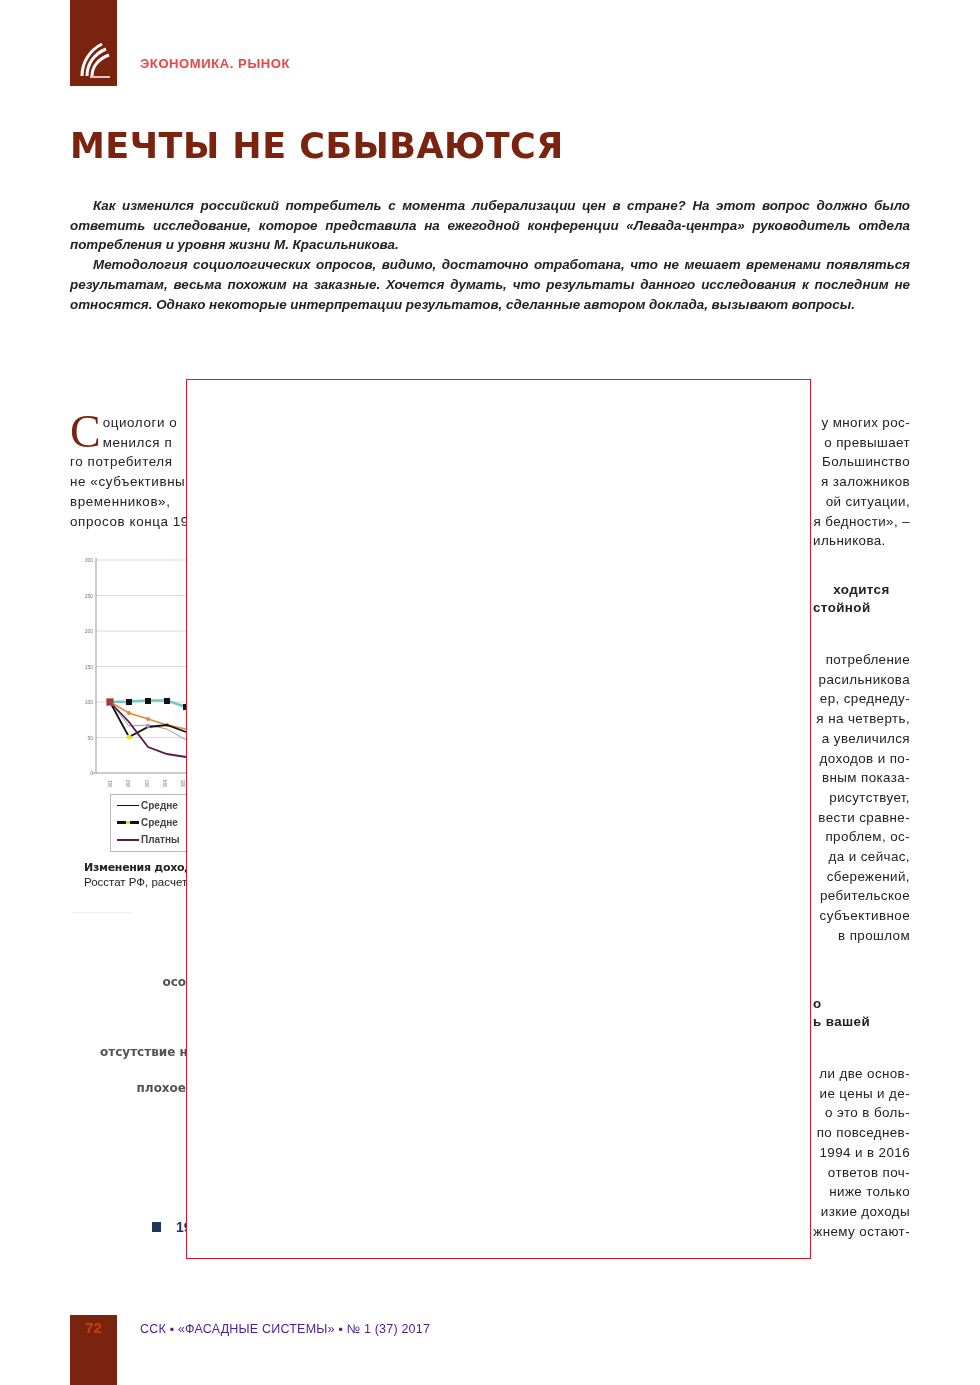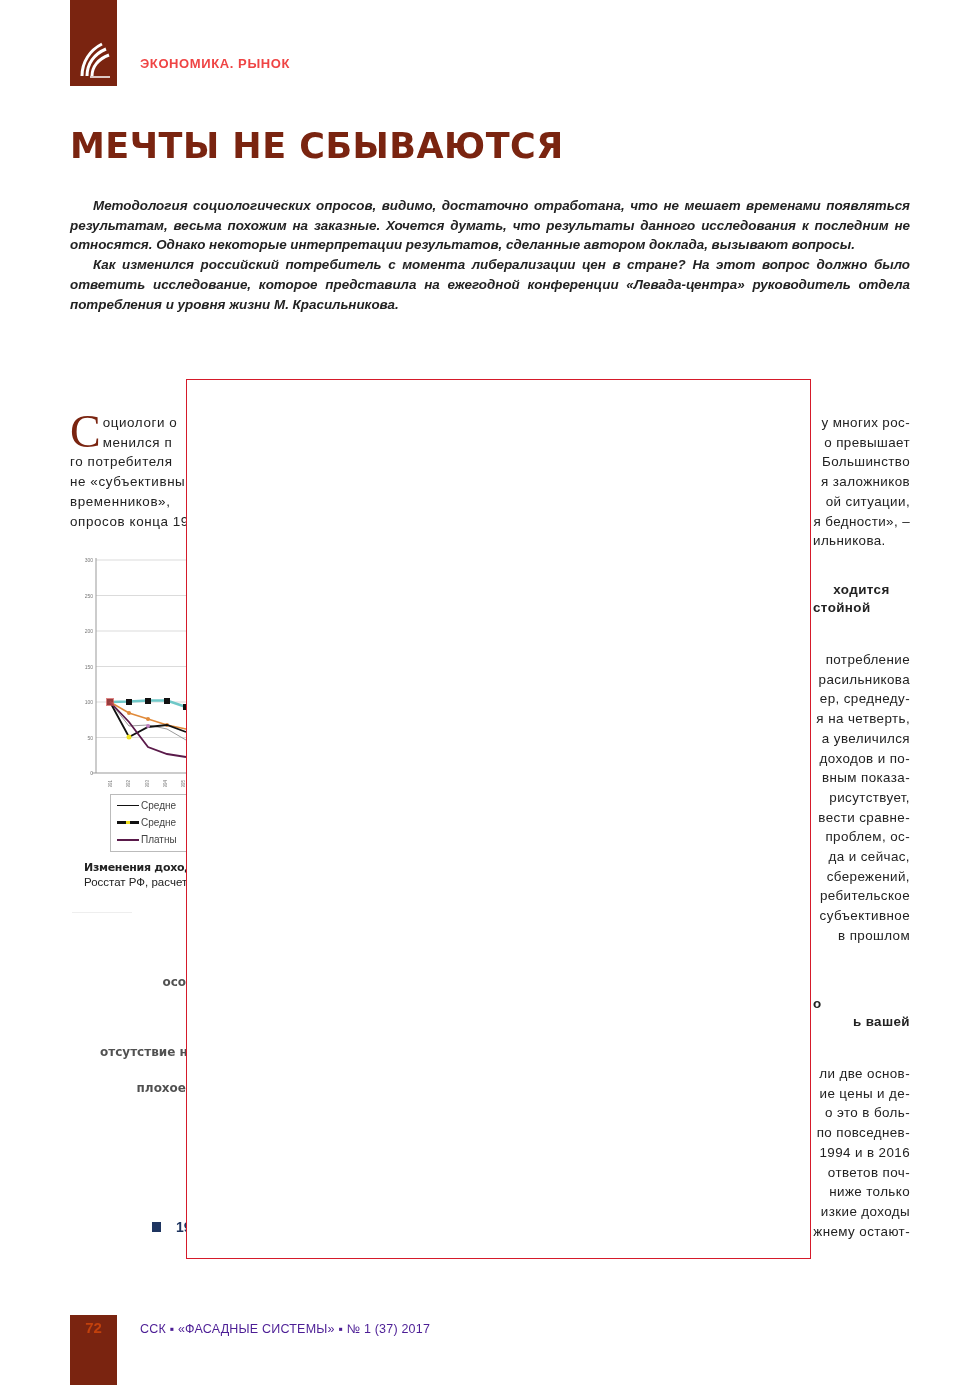--- a/index.html
+++ b/index.html
@@ -19,21 +19,21 @@
   .left-col { left: 70px; top: 413px; width: 118px; white-space: nowrap; overflow: hidden; }
   .left-col .dropcap { float: left; font-size: 46px; line-height: 38px; color: #7a2410; margin-right: 2px; font-family: "Liberation Serif", serif; }
   .left-col p { margin: 0; letter-spacing: 0.6px; }
 
   .right-col { left: 813px; width: 97px; white-space: nowrap; overflow: hidden; text-align: right; }
   .right-col p { margin: 0; letter-spacing: 0.4px; }
   .right-head { font-weight: bold; font-size: 13.4px; line-height: 17.5px; text-align: left; letter-spacing: 0.6px; }
 
   .chart { left: 78px; top: 552px; width: 110px; height: 235px; }
   .legend-box { left: 110px; top: 794px; width: 78px; height: 56px; border: 1px solid #bbb; border-right: none; }
-  .legend-item { position: absolute; left: 6px; font-size: 10px; color: #444; display: flex; align-items: center; gap: 2px; }
+  .legend-item { position: absolute; left: 6px; font-size: 10px; color: #444; display: flex; align-items: center; gap: 2px; font-weight: bold; }
   .legend-line { width: 22px; height: 2px; display: inline-block; }
   .fig-caption-title { left: 84px; top: 861px; font-size: 11px; font-weight: bold; color: #222; font-family: "DejaVu Sans", sans-serif; white-space: nowrap; width: 104px; overflow: hidden; letter-spacing: -0.3px; }
   .fig-caption-src { left: 84px; top: 876px; font-size: 11.5px; color: #222; white-space: nowrap; width: 104px; overflow: hidden; }
 
   .bar-label { font-size: 12px; font-weight: bold; color: #333; white-space: nowrap; text-align: right; font-family: "DejaVu Sans", sans-serif; opacity: 0.85; margin-top: 38px; }
   .bar-legend { left: 152px; top: 1219px; font-size: 14px; font-weight: bold; color: #1e3560; display: flex; align-items: center; gap: 15px; }
   .bar-legend .sq { width: 9px; height: 10px; background: #1e3560; display: inline-block; }
 
   .overlay { left: 186px; top: 379px; width: 625px; height: 880px; border: 1.5px solid #d51a2a; background: #ffffff; box-sizing: border-box; }
 
@@ -51,22 +51,22 @@
     <path d="M11 36 C11 24 18 14 30 9" stroke="#fff" stroke-width="3" fill="none"></path>
     <path d="M16 36 C16 27 22 19 33 15" stroke="#fff" stroke-width="3" fill="none"></path>
     <line x1="14" y1="37" x2="34" y2="37" stroke="#fff" stroke-width="1.5"></line>
   </svg>
 </div>
 <div class="abs section-label">ЭКОНОМИКА. РЫНОК</div>
 
 <h1 class="abs title" style="margin:0">МЕЧТЫ НЕ СБЫВАЮТСЯ</h1>
 
 <div class="abs lead">
+  <p>Как изменился российский потребитель с момента либерализации цен в стране? На этот вопрос должно было ответить исследование, которое представила на ежегодной конференции «Левада-центра» руководитель отдела потребления и уровня жизни М. Красильникова.</p>
   <p>Методология социологических опросов, видимо, достаточно отработана, что не мешает временами появляться результатам, весьма похожим на заказные. Хочется думать, что результаты данного исследования к последним не относятся. Однако некоторые интерпретации результатов, сделанные автором доклада, вызывают вопросы.</p>
-  <p>Как изменился российский потребитель с момента либерализации цен в стране? На этот вопрос должно было ответить исследование, которое представила на ежегодной конференции «Левада-центра» руководитель отдела потребления и уровня жизни М. Красильникова.</p>
 </div>
 
 <div class="abs col-text left-col">
   <span class="dropcap">С</span>
   <p>оциологи о</p>
   <p>менился п</p>
   <p style="clear:both">го потребителя</p>
   <p>не «субъективны</p>
   <p>временников»,</p>
   <p>опросов конца 19</p>
@@ -173,21 +173,21 @@
   <p>вести сравне-</p>
   <p>проблем, ос-</p>
   <p>да и сейчас,</p>
   <p>сбережений,</p>
   <p>ребительское</p>
   <p>субъективное</p>
   <p>в прошлом</p>
 </div>
 <div class="abs right-col right-head" style="top:995px">
   <p style="text-align:left">о</p>
-  <p style="text-align:right">ь вашей</p>
+  <p style="text-align:left">ь вашей</p>
 </div>
 <div class="abs col-text right-col" style="top:1064px">
   <p>ли две основ-</p>
   <p>ие цены и де-</p>
   <p>о это в боль-</p>
   <p>по повседнев-</p>
   <p>1994 и в 2016</p>
   <p>ответов поч-</p>
   <p>ниже только</p>
   <p>изкие доходы</p>

